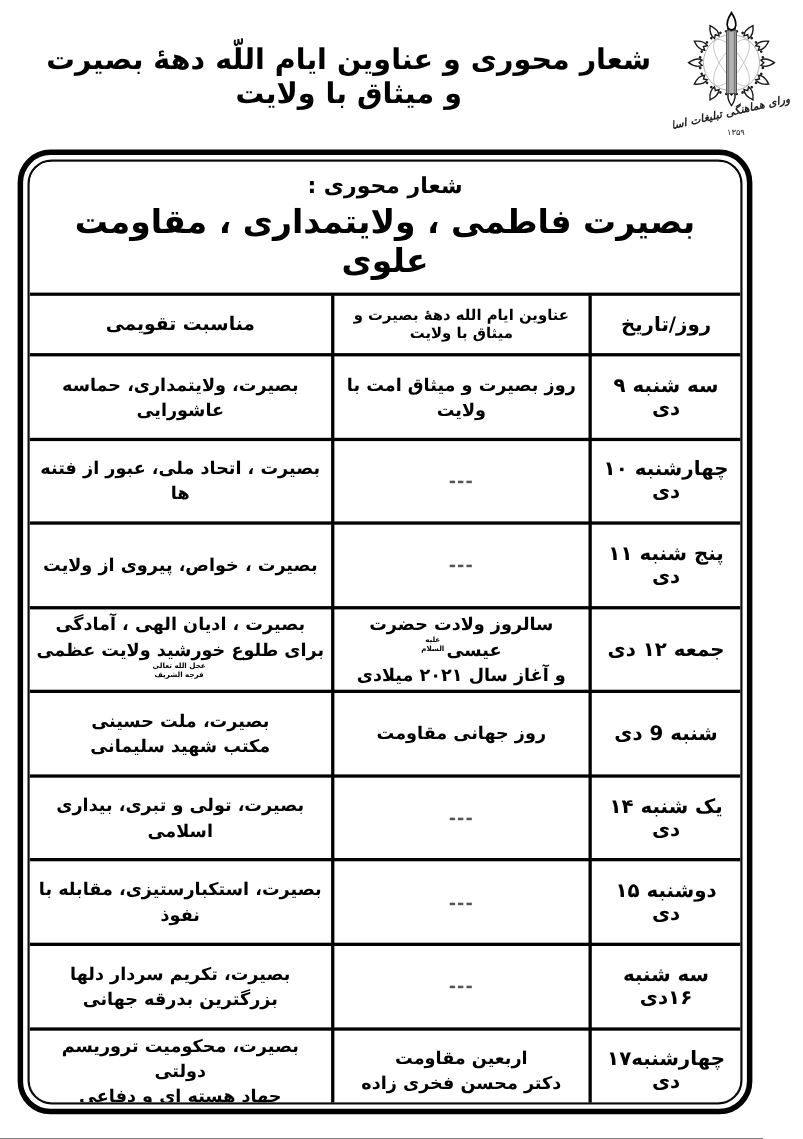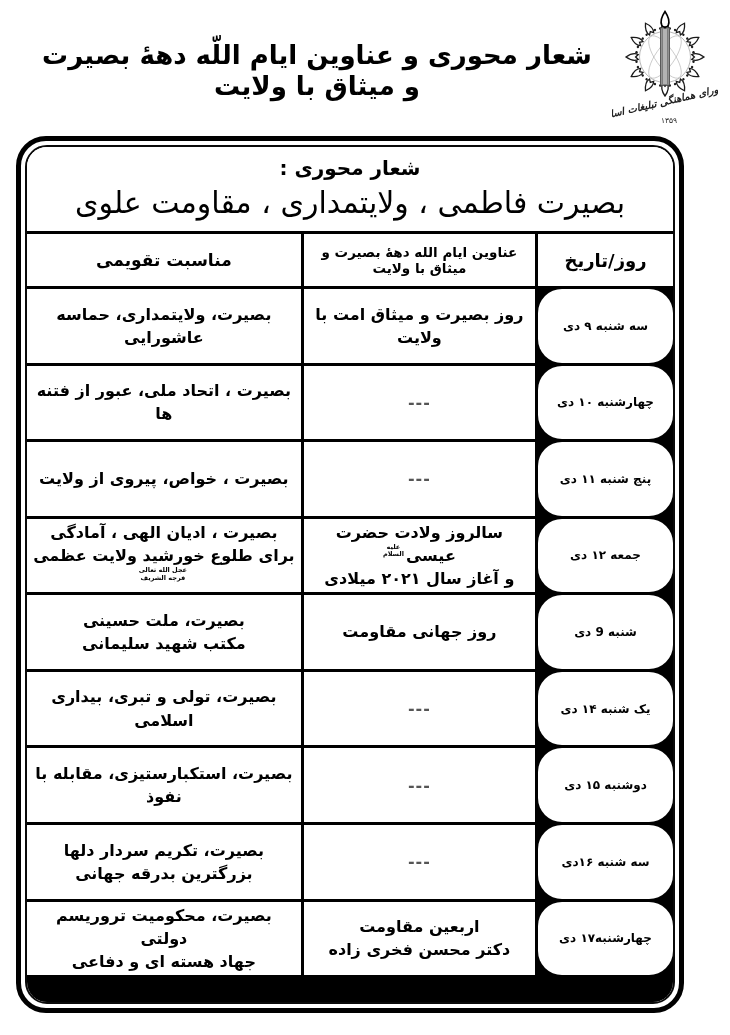--- a/index.html
+++ b/index.html
@@ -27,37 +27,37 @@
   .frame-inner{
     width:100%;height:100%;border:2.5px solid #0a0a0a;border-radius:22px;
     box-sizing:border-box;overflow:hidden;display:flex;flex-direction:column;
     background:#fff;
   }
   .title-block{
     padding:9px 8px 11px;text-align:center;direction:rtl;
     border-bottom:3px solid #000;background:#fff;flex:0 0 auto;
   }
   .slogan-label{font-size:20px;font-weight:700;}
-  .slogan{font-size:30px;font-weight:400;margin-top:5px;letter-spacing:-0.5px;}
+  .slogan{font-size:30px;font-weight:700;margin-top:5px;letter-spacing:-0.5px;}
   .grid{
     flex:1 1 auto;display:grid;direction:rtl;
     grid-template-columns:20.9% 35.8% 1fr;
     grid-template-rows:52px repeat(11, 1fr);
     gap:3px;background:#000;
   }
   .row{display:contents;}
   .cell{
     background:#fff;display:flex;align-items:center;justify-content:center;
     text-align:center;padding:2px 6px;box-sizing:border-box;direction:rtl;
     font-weight:700;
   }
   .head.h-day{font-size:18px;}
   .head.h-occ{font-size:17px;}
   .head.h-tit{font-size:13.5px;}
-  .day{font-size:12px;border-radius:24px;}
+  .day{font-size:18px;}
   .occ{font-size:16px;}
   .tit{font-size:16px;}
   .ml{white-space:pre-line;line-height:1.45;}
   .dash{color:#555;letter-spacing:1px;}
   .stack{flex-direction:column;line-height:1.45;}
   .hon{
     display:inline-block;font-size:6.5px;line-height:1.15;white-space:pre-line;
     font-weight:700;vertical-align:middle;transform:translateY(-5px);
     margin-right:2px;text-align:center;
   }

